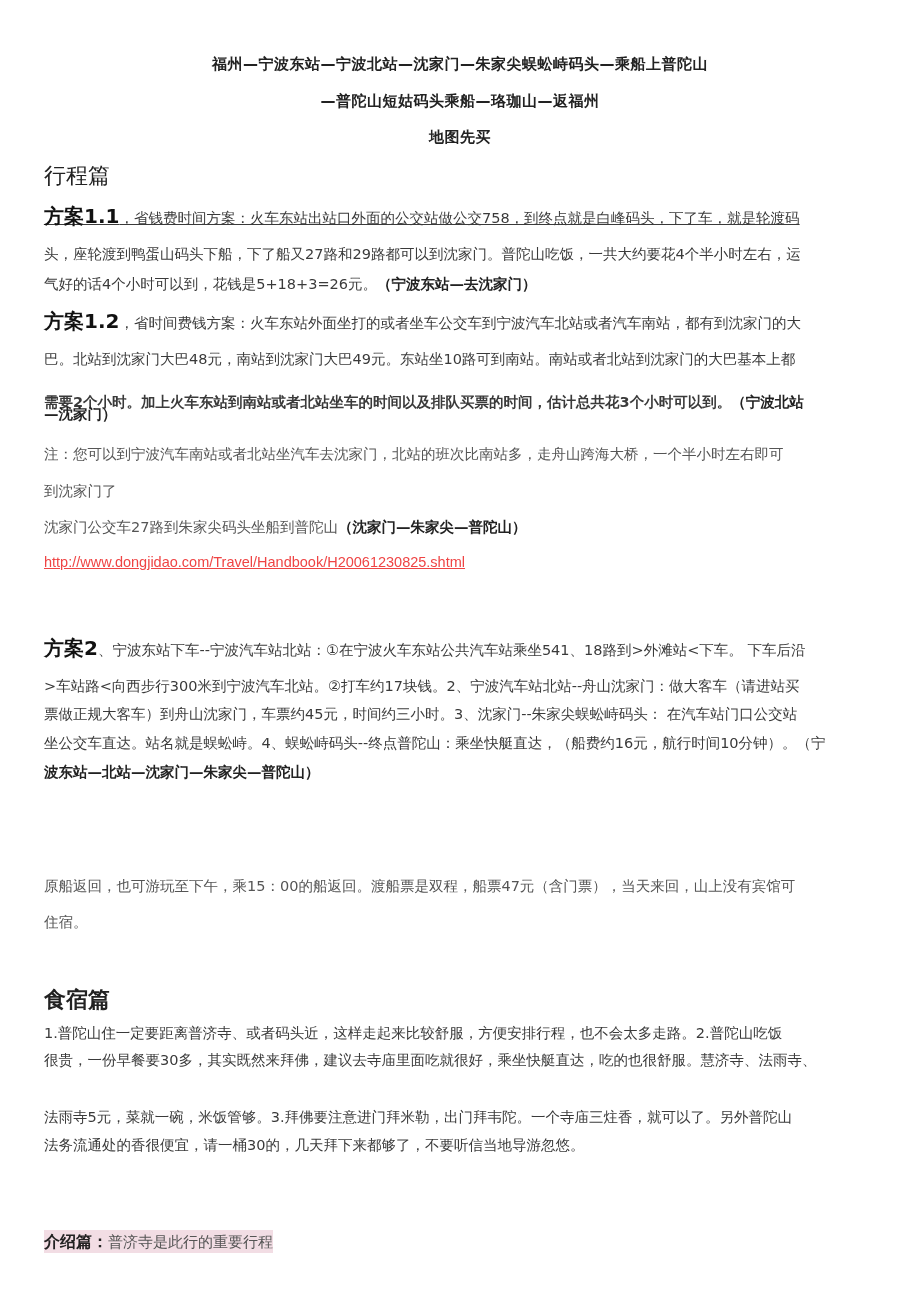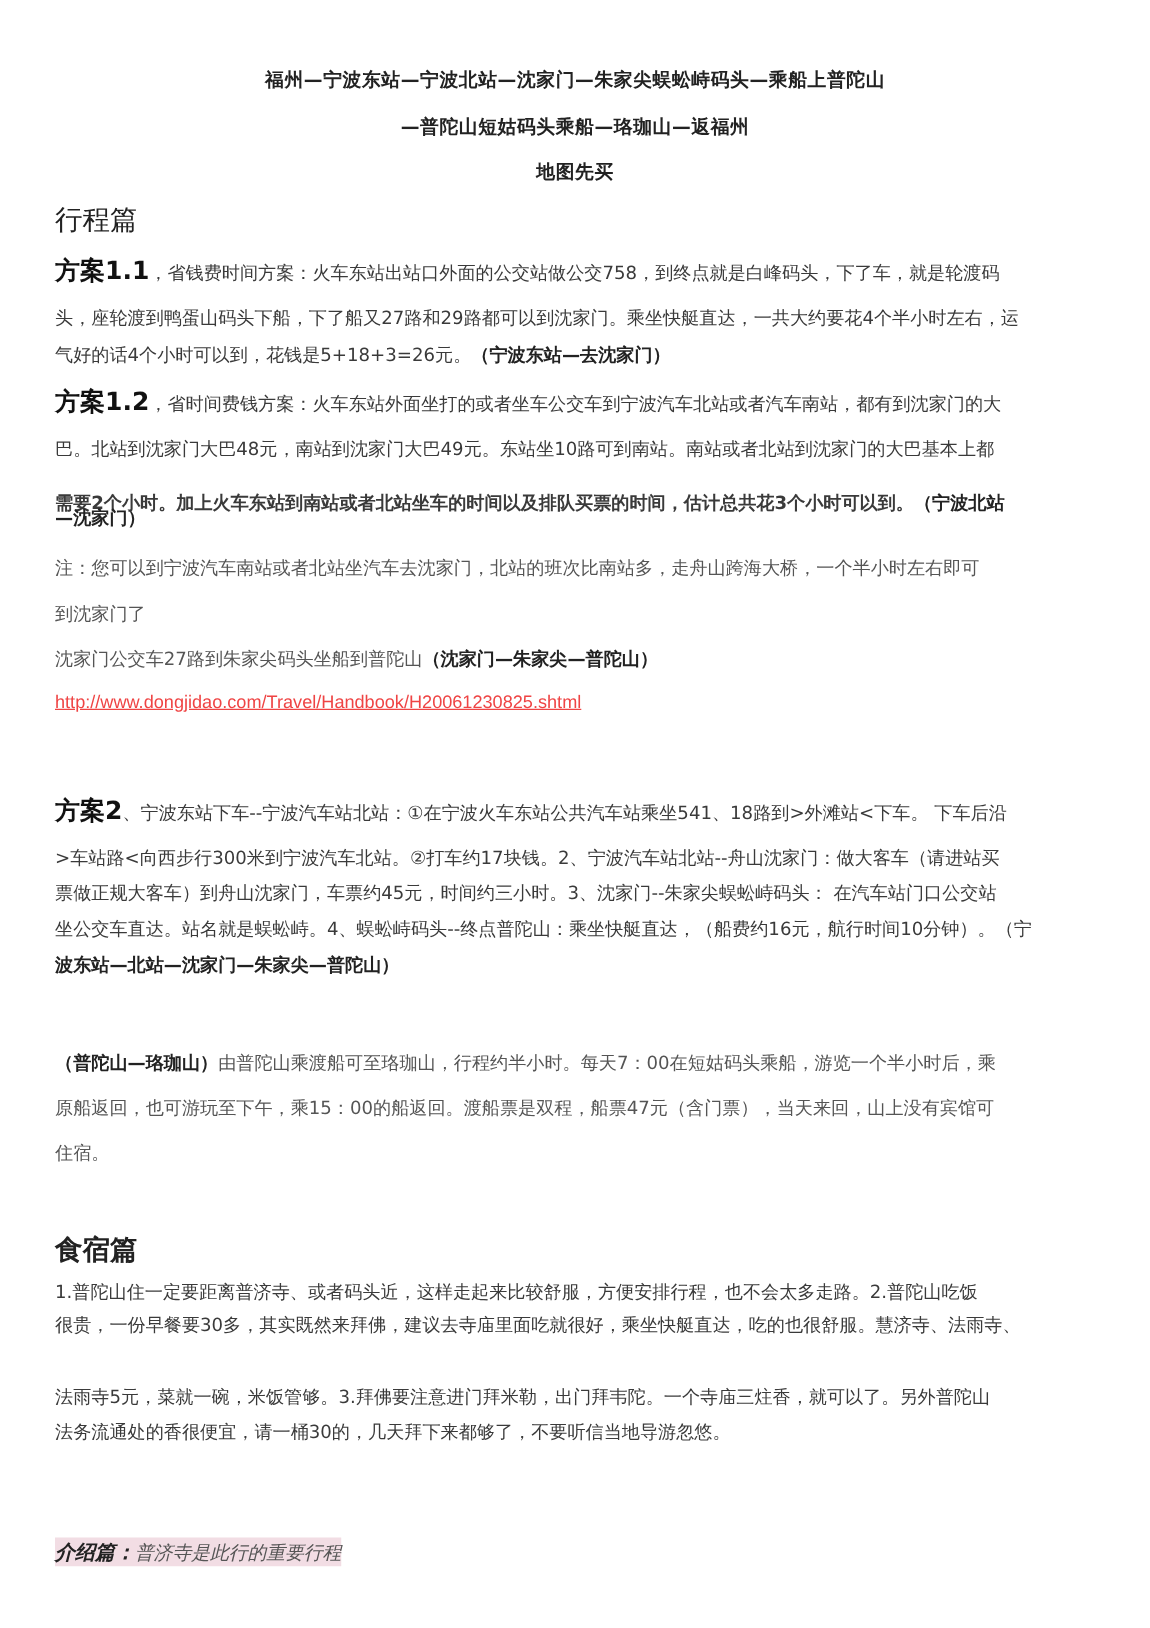--- a/index.html
+++ b/index.html
@@ -38,24 +38,24 @@
 <body>
 
 <div class="page">
 
   <div class="title-line" style="top:55px;">福州—宁波东站—宁波北站—沈家门—朱家尖蜈蚣峙码头—乘船上普陀山</div>
   <div class="title-line" style="top:128px;">地图先买</div>
   <div class="title-line" style="top:92px;">—普陀山短姑码头乘船—珞珈山—返福州</div>
 
   <div class="section-head" style="top:161px;">行程篇</div>
 
-  <div class="para" style="top:203px;">
+  <div class="para" style="top:203px;text-decoration:underline;">
     <span class="big">方案1.1</span><span>，省钱费时间方案：火车东站出站口外面的公交站做公交758，到终点就是白峰码头，下了车，就是轮渡码</span>
   </div>
-  <div class="para" style="top:245px;">头，座轮渡到鸭蛋山码头下船，下了船又27路和29路都可以到沈家门。乘坐快艇直达，一共大约要花4个半小时左右，运</div>
+  <div class="para" style="top:245px;">头，座轮渡到鸭蛋山码头下船，下了船又27路和29路都可以到沈家门。普陀山吃饭，一共大约要花4个半小时左右，运</div>
   <div class="para" style="top:275px;">
     <span>气好的话4个小时可以到，花钱是5+18+3=26元。</span><b>（宁波东站—去沈家门）</b>
   </div>
 
   <div class="para" style="top:308px;">
     <span class="big">方案1.2</span><span>，省时间费钱方案：火车东站外面坐打的或者坐车公交车到宁波汽车北站或者汽车南站，都有到沈家门的大</span>
   </div>
   <div class="para" style="top:350px;">巴。北站到沈家门大巴48元，南站到沈家门大巴49元。东站坐10路可到南站。南站或者北站到沈家门的大巴基本上都</div>
   <div class="para" style="top:393px;font-weight:bold;">
     <span>需要2个小时。加上火车东站到南站或者北站坐车的时间以及排队买票的时间，估计总共花3个小时可以到。</span><b>（宁波北站</b>
@@ -78,32 +78,29 @@
   <div class="para" style="top:635px;">
     <span class="big">方案2</span><span>、宁波东站下车--宁波汽车站北站：①在宁波火车东站公共汽车站乘坐541、18路到&gt;外滩站&lt;下车。  下车后沿</span>
   </div>
   <div class="para" style="top:677px;">&gt;车站路&lt;向西步行300米到宁波汽车北站。②打车约17块钱。2、宁波汽车站北站--舟山沈家门：做大客车（请进站买</div>
   <div class="para" style="top:705px;">票做正规大客车）到舟山沈家门，车票约45元，时间约三小时。3、沈家门--朱家尖蜈蚣峙码头：  在汽车站门口公交站</div>
   <div class="para" style="top:734px;">坐公交车直达。站名就是蜈蚣峙。4、蜈蚣峙码头--终点普陀山：乘坐快艇直达，（船费约16元，航行时间10分钟）。（宁</div>
   <div class="para" style="top:763px;">
     <b>波东站—北站—沈家门—朱家尖—普陀山）</b>
   </div>
 
-  <div class="para gray" style="top:841px;">
-    <b>（普陀山—珞珈山）</b><span>由普陀山乘渡船可至珞珈山，行程约半小时。每天7：00在短姑码头乘船，游览一个半小时后，乘</span>
-  </div>
   <div class="para gray" style="top:877px;">原船返回，也可游玩至下午，乘15：00的船返回。渡船票是双程，船票47元（含门票），当天来回，山上没有宾馆可</div>
   <div class="para gray" style="top:913px;">住宿。</div>
 
   <div class="section-head bold" style="top:985px;">食宿篇</div>
 
   <div class="para" style="top:1024px;">1.普陀山住一定要距离普济寺、或者码头近，这样走起来比较舒服，方便安排行程，也不会太多走路。2.普陀山吃饭</div>
   <div class="para" style="top:1051px;">很贵，一份早餐要30多，其实既然来拜佛，建议去寺庙里面吃就很好，乘坐快艇直达，吃的也很舒服。慧济寺、法雨寺、</div>
   <div class="para" style="top:1108px;">法雨寺5元，菜就一碗，米饭管够。3.拜佛要注意进门拜米勒，出门拜韦陀。一个寺庙三炷香，就可以了。另外普陀山</div>
   <div class="para" style="top:1136px;">法务流通处的香很便宜，请一桶30的，几天拜下来都够了，不要听信当地导游忽悠。</div>
 
   <div style="position:absolute; left:44px; top:1232px;">
-    <span class="hl" style="padding:2px 0;font-style:italic;">
+    <span class="hl" style="padding:2px 0;">
       <span class="intro-label">介绍篇：</span><span class="intro-text">普济寺是此行的重要行程</span>
     </span>
   </div>
 
 </div>
 
 </body></html>

